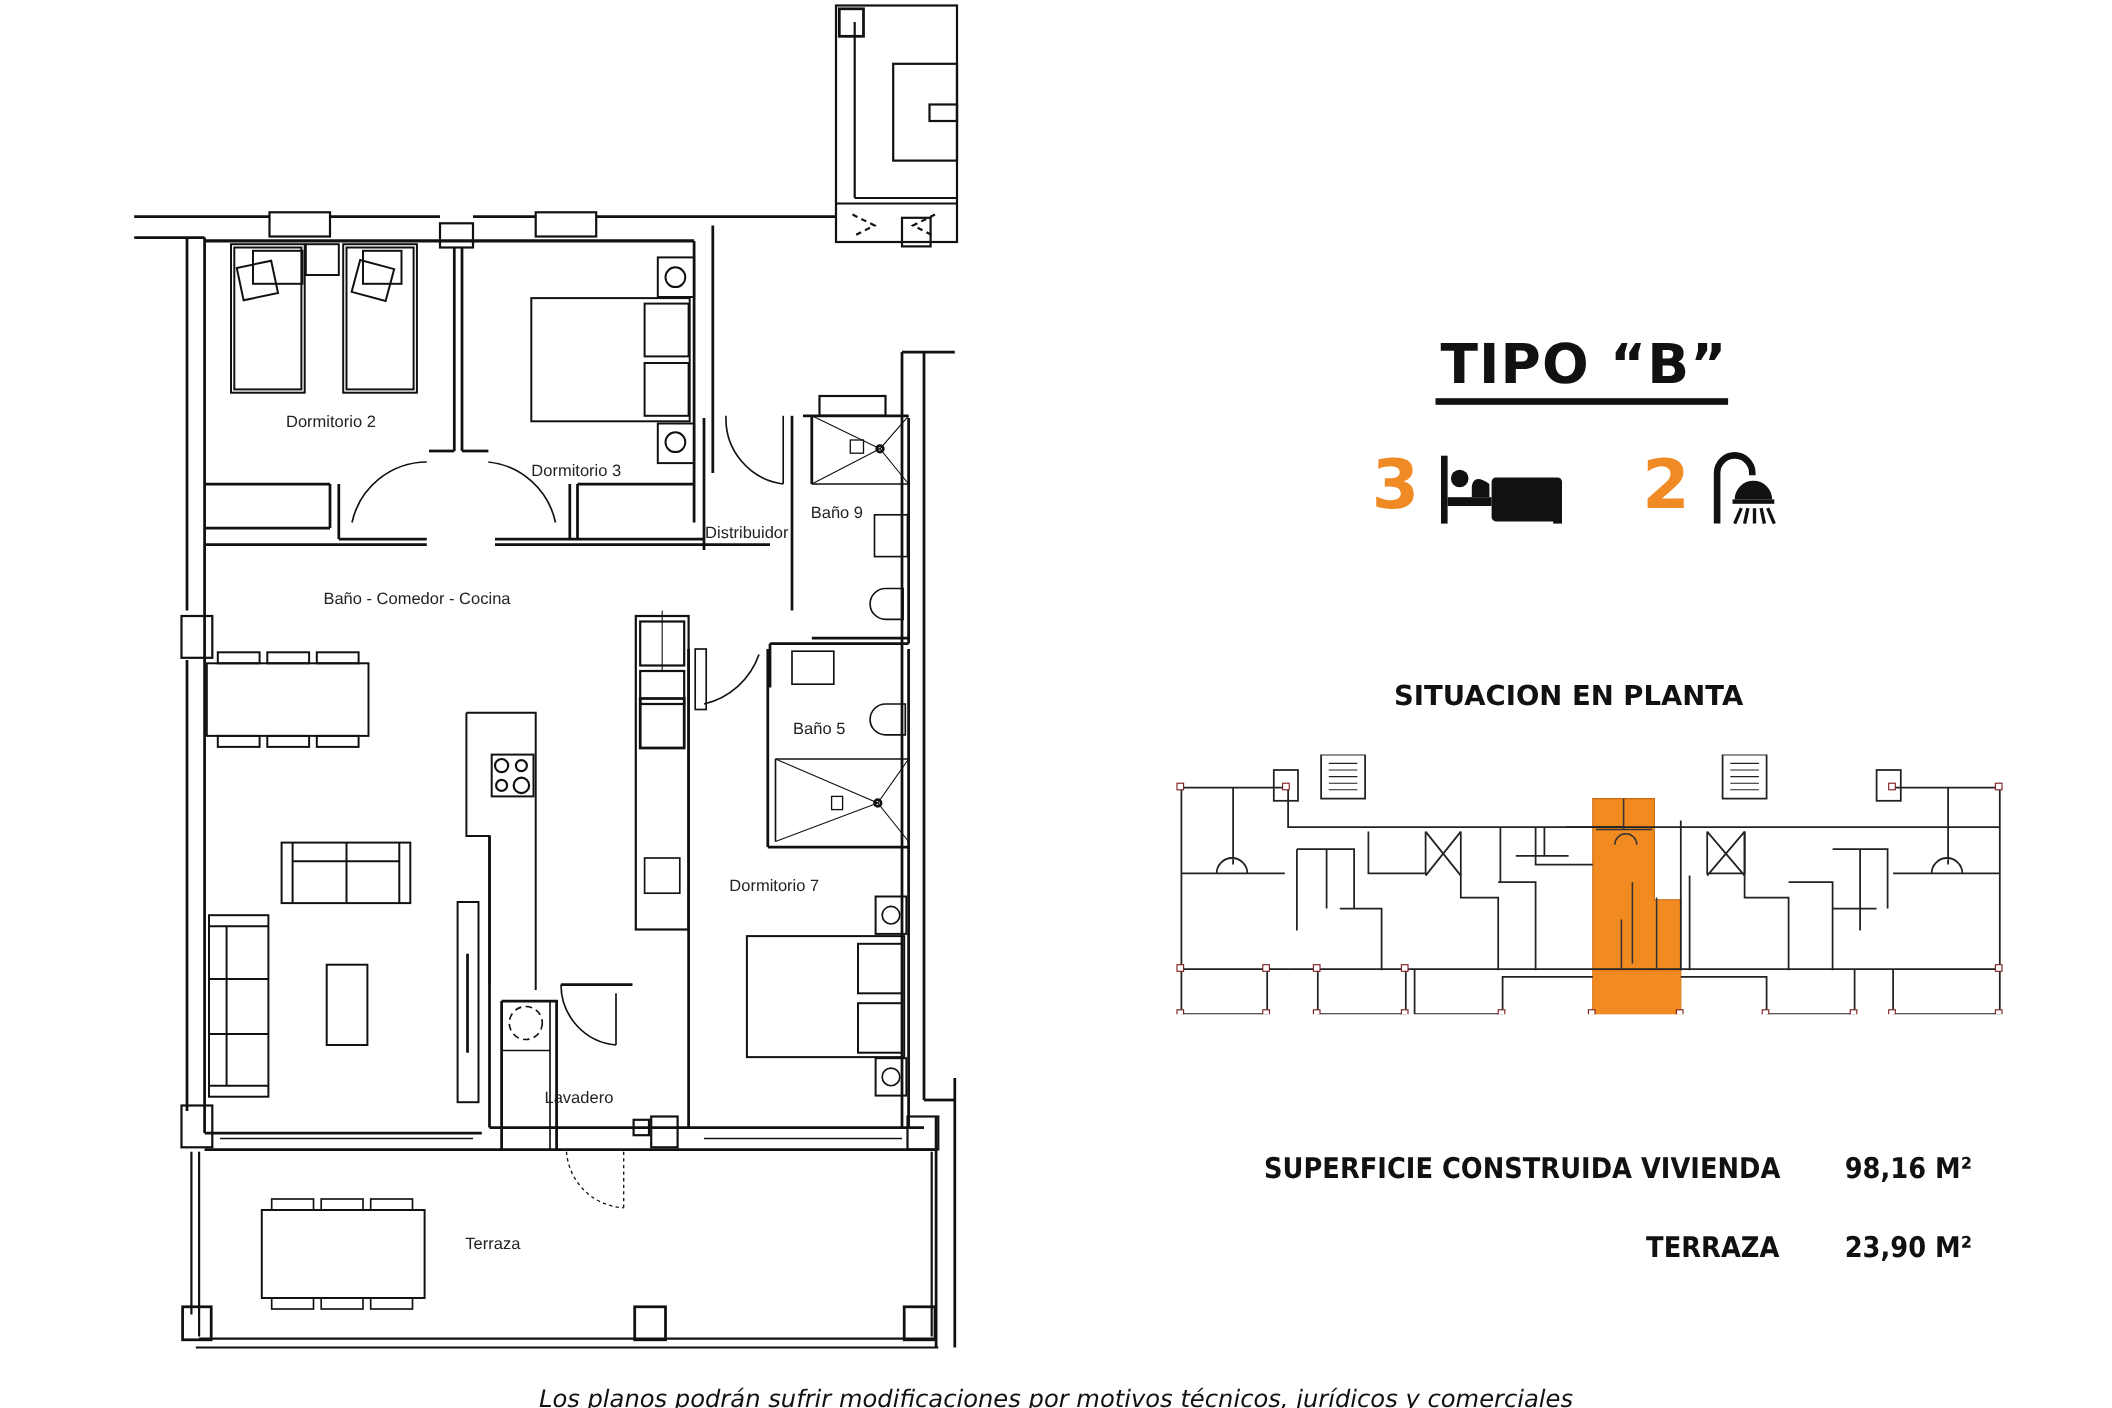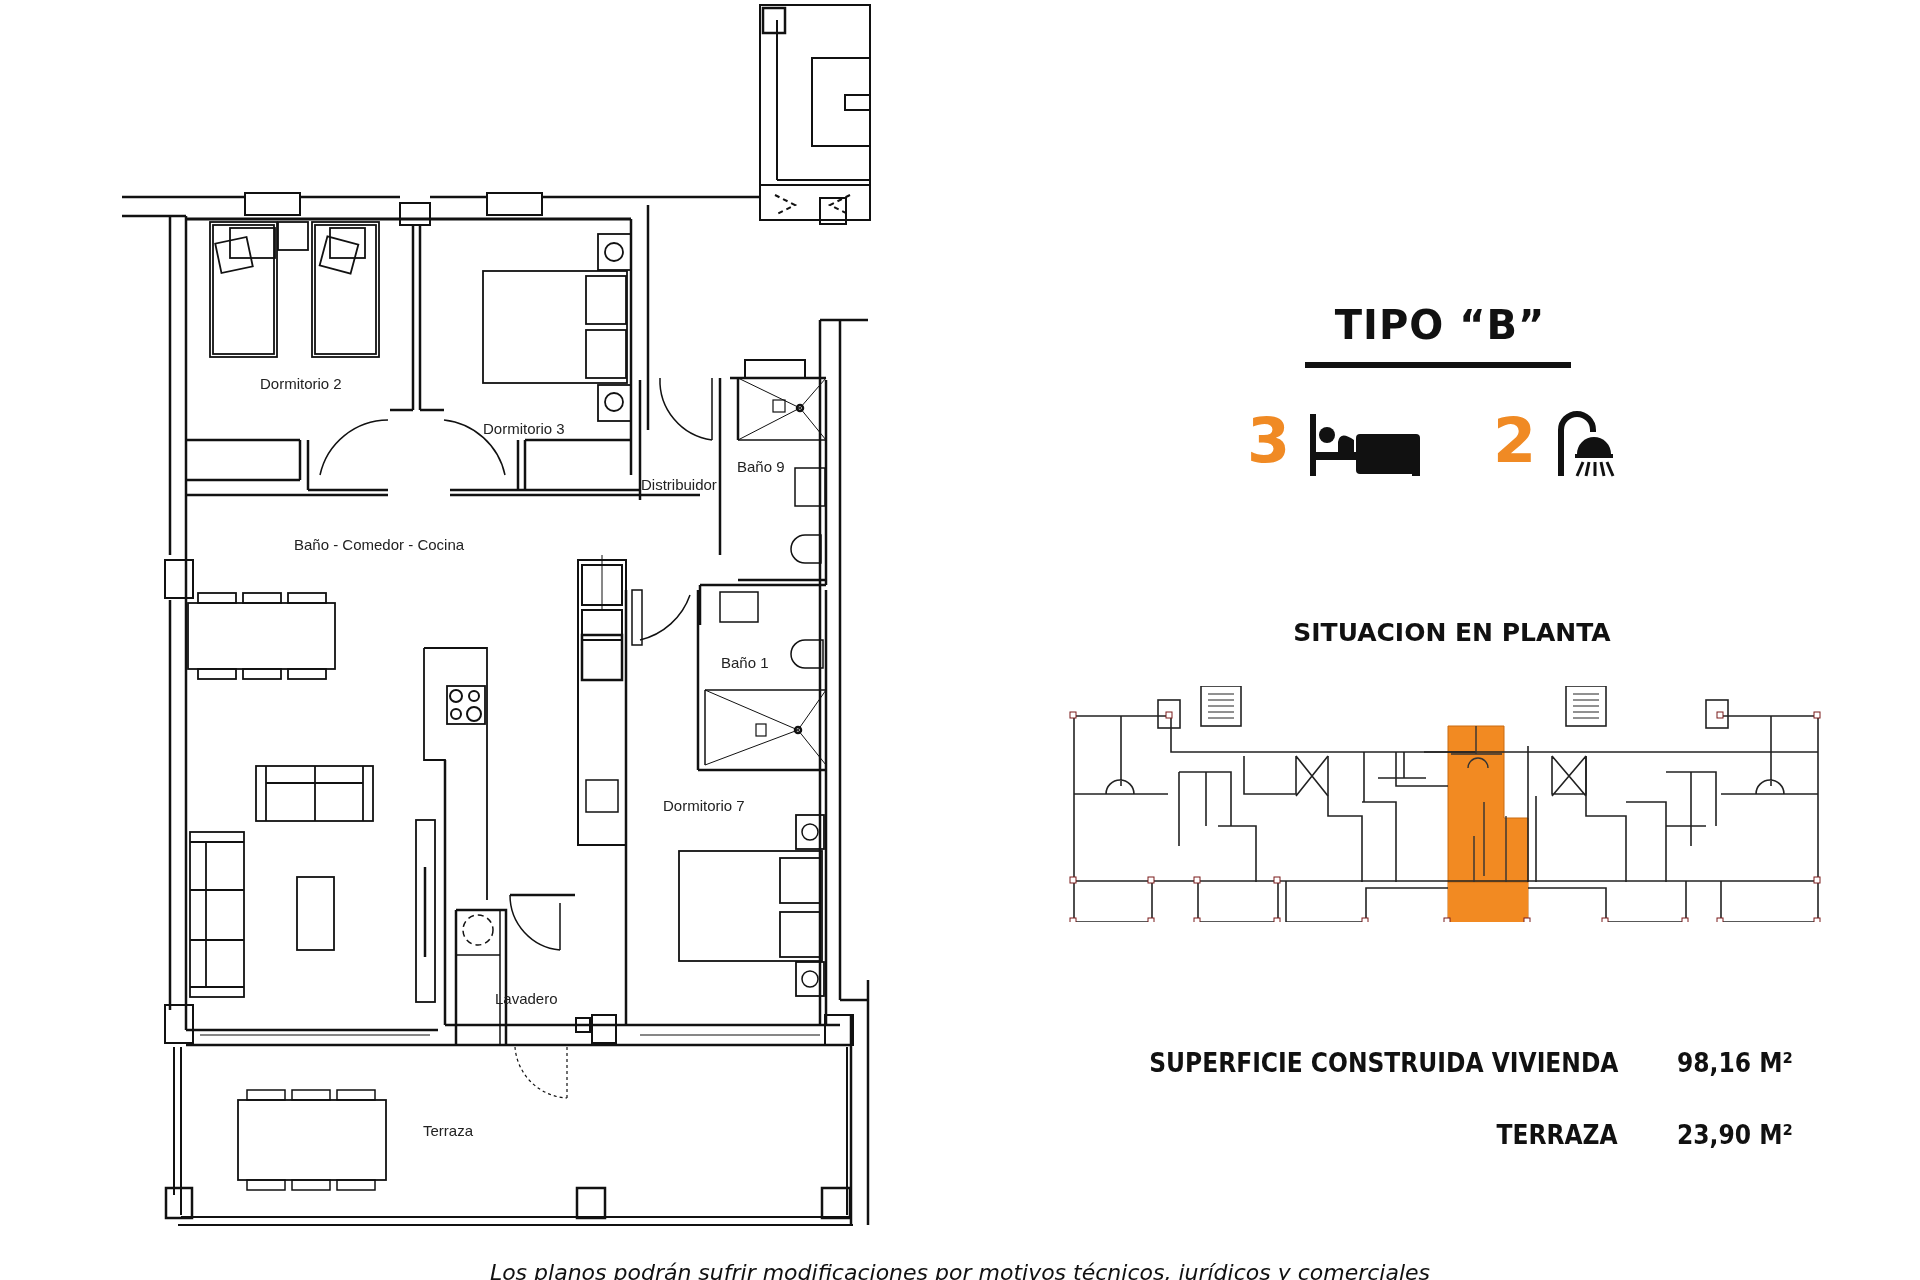--- a/index.html
+++ b/index.html
@@ -1,22 +1,22 @@
 <!DOCTYPE html>
 <html><head>
 <meta charset="utf-8">
 <style>
   html,body{margin:0;padding:0;background:#ffffff;}
   body{width:1920px;height:1280px;position:relative;overflow:hidden;font-family:"Liberation Sans",sans-serif;color:#111;}
   .plan{position:absolute;left:0;top:0;width:1920px;height:1280px;}
   .room-label{position:absolute;font-family:"Liberation Sans",sans-serif;font-size:15px;color:#222;white-space:nowrap;}
-  .title{position:absolute;left:1300px;top:302px;width:280px;text-align:center;font-family:"DejaVu Sans",sans-serif;font-weight:bold;font-size:40px;letter-spacing:1px;color:#111;}
+  .title{position:absolute;left:1300px;top:302px;width:280px;text-align:center;font-family:"DejaVu Sans",sans-serif;font-weight:bold;font-size:50px;letter-spacing:1px;color:#111;}
   .title-underline{position:absolute;left:1305px;top:362px;width:266px;height:6px;background:#111;}
   .stat-num{position:absolute;font-family:"DejaVu Sans",sans-serif;font-weight:bold;font-size:62px;color:#f08a24;}
-  .section-title{position:absolute;left:1212px;top:618px;width:480px;text-align:center;font-family:"DejaVu Sans",sans-serif;font-weight:bold;font-size:25px;color:#111;}
+  .section-title{position:absolute;left:1186px;top:618px;width:480px;text-align:center;font-family:"DejaVu Sans",sans-serif;font-weight:bold;font-size:25px;color:#111;}
   .area-label{position:absolute;font-family:"DejaVu Sans",sans-serif;font-weight:bold;font-size:26px;color:#111;text-align:right;white-space:nowrap;transform:scaleX(0.9);transform-origin:right center;}
   .area-value{position:absolute;font-family:"DejaVu Sans",sans-serif;font-weight:bold;font-size:26px;color:#111;white-space:nowrap;transform:scaleX(0.9);transform-origin:left center;}
   .footer{position:absolute;left:470px;top:1260px;width:980px;text-align:center;font-family:"DejaVu Sans",sans-serif;font-style:italic;font-size:22px;color:#111;white-space:nowrap;}
   .mini{position:absolute;left:1066px;top:686px;width:760px;height:236px;}
 </style>
 </head>
 <body>
 
 <svg class="plan" viewBox="0 0 1920 1280" xmlns="http://www.w3.org/2000/svg" fill="none" stroke="#111" stroke-width="2">
 
@@ -229,21 +229,21 @@
     <path d="M515 1047 A 55 55 0 0 0 567 1098" stroke-dasharray="3 3" stroke-width="1.2"></path>
     <line x1="567" y1="1047" x2="567" y2="1098" stroke-dasharray="3 3" stroke-width="1.2"></line>
   </g>
 </svg>
 
 <div class="room-label" style="left:260px;top:375px;">Dormitorio 2</div>
 <div class="room-label" style="left:483px;top:396px;margin-top:24px;">Dormitorio 3</div>
 <div class="room-label" style="left:641px;top:476px;">Distribuidor</div>
 <div class="room-label" style="left:737px;top:458px;">Baño 9</div>
 <div class="room-label" style="left:294px;top:536px;">Baño - Comedor - Cocina</div>
-<div class="room-label" style="left:721px;top:654px;">Baño 1</div>
+<div class="room-label" style="left:721px;top:654px;">Baño 5</div>
 <div class="room-label" style="left:663px;top:797px;">Dormitorio 7</div>
 <div class="room-label" style="left:495px;top:990px;">Lavadero</div>
 <div class="room-label" style="left:423px;top:1122px;">Terraza</div>
 
 <div class="title">TIPO “B”</div>
 <div class="title-underline"></div>
 
 <div class="stat-num" style="left:1247px;top:404px;">3</div>
 <svg style="position:absolute;left:1310px;top:414px;" width="112" height="64" viewBox="0 0 112 64">
   <rect x="0" y="0" width="6" height="62" fill="#111"></rect>

